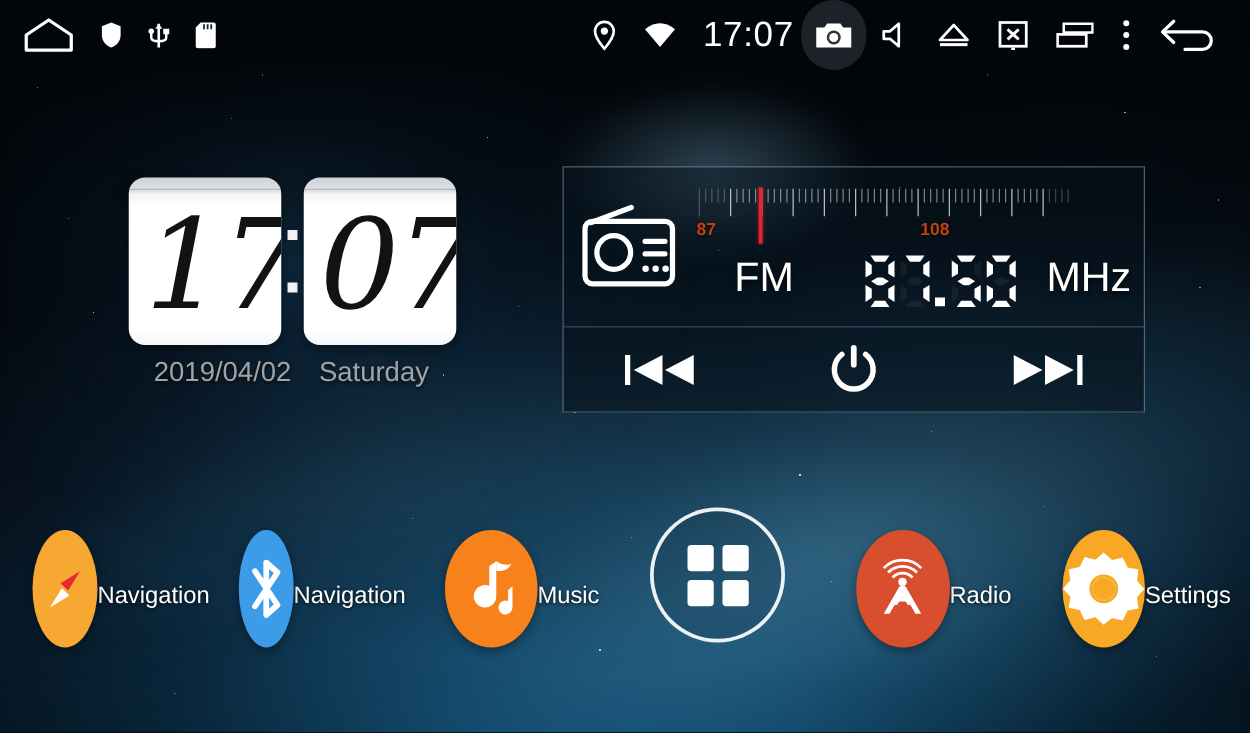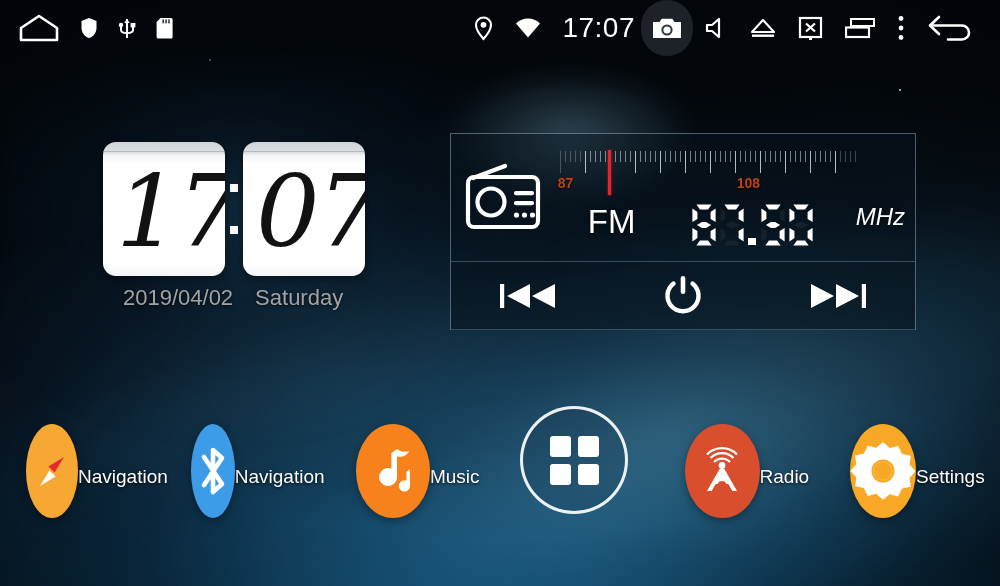--- a/index.html
+++ b/index.html
@@ -193,24 +193,22 @@
   }
   .rw-band {
     color: #fff; font-size: 33px; font-weight: 400;
     text-shadow: 0 2px 4px rgba(0,0,0,.6); width: 112px; text-align: center;
   }
   .lcd {
     display: flex; align-items: center; gap: 2px;
     width: 170px; justify-content: center;
   }
   .rw-unit {
-    color: #fff; font-size: 24px; font-weight: 400;
+    color: #fff; font-size: 33px; font-weight: 400;
     text-shadow: 0 2px 4px rgba(0,0,0,.6);
-    margin-left: 18px;
-    font-style: italic;
   }
   .rw-bottom {
     height: 68px; display: flex; align-items: center;
     background: rgba(6,14,24,0.34);
   }
   .rw-btn {
     flex: 1; display: flex; align-items: center; justify-content: center;
     height: 100%;
   }
 

